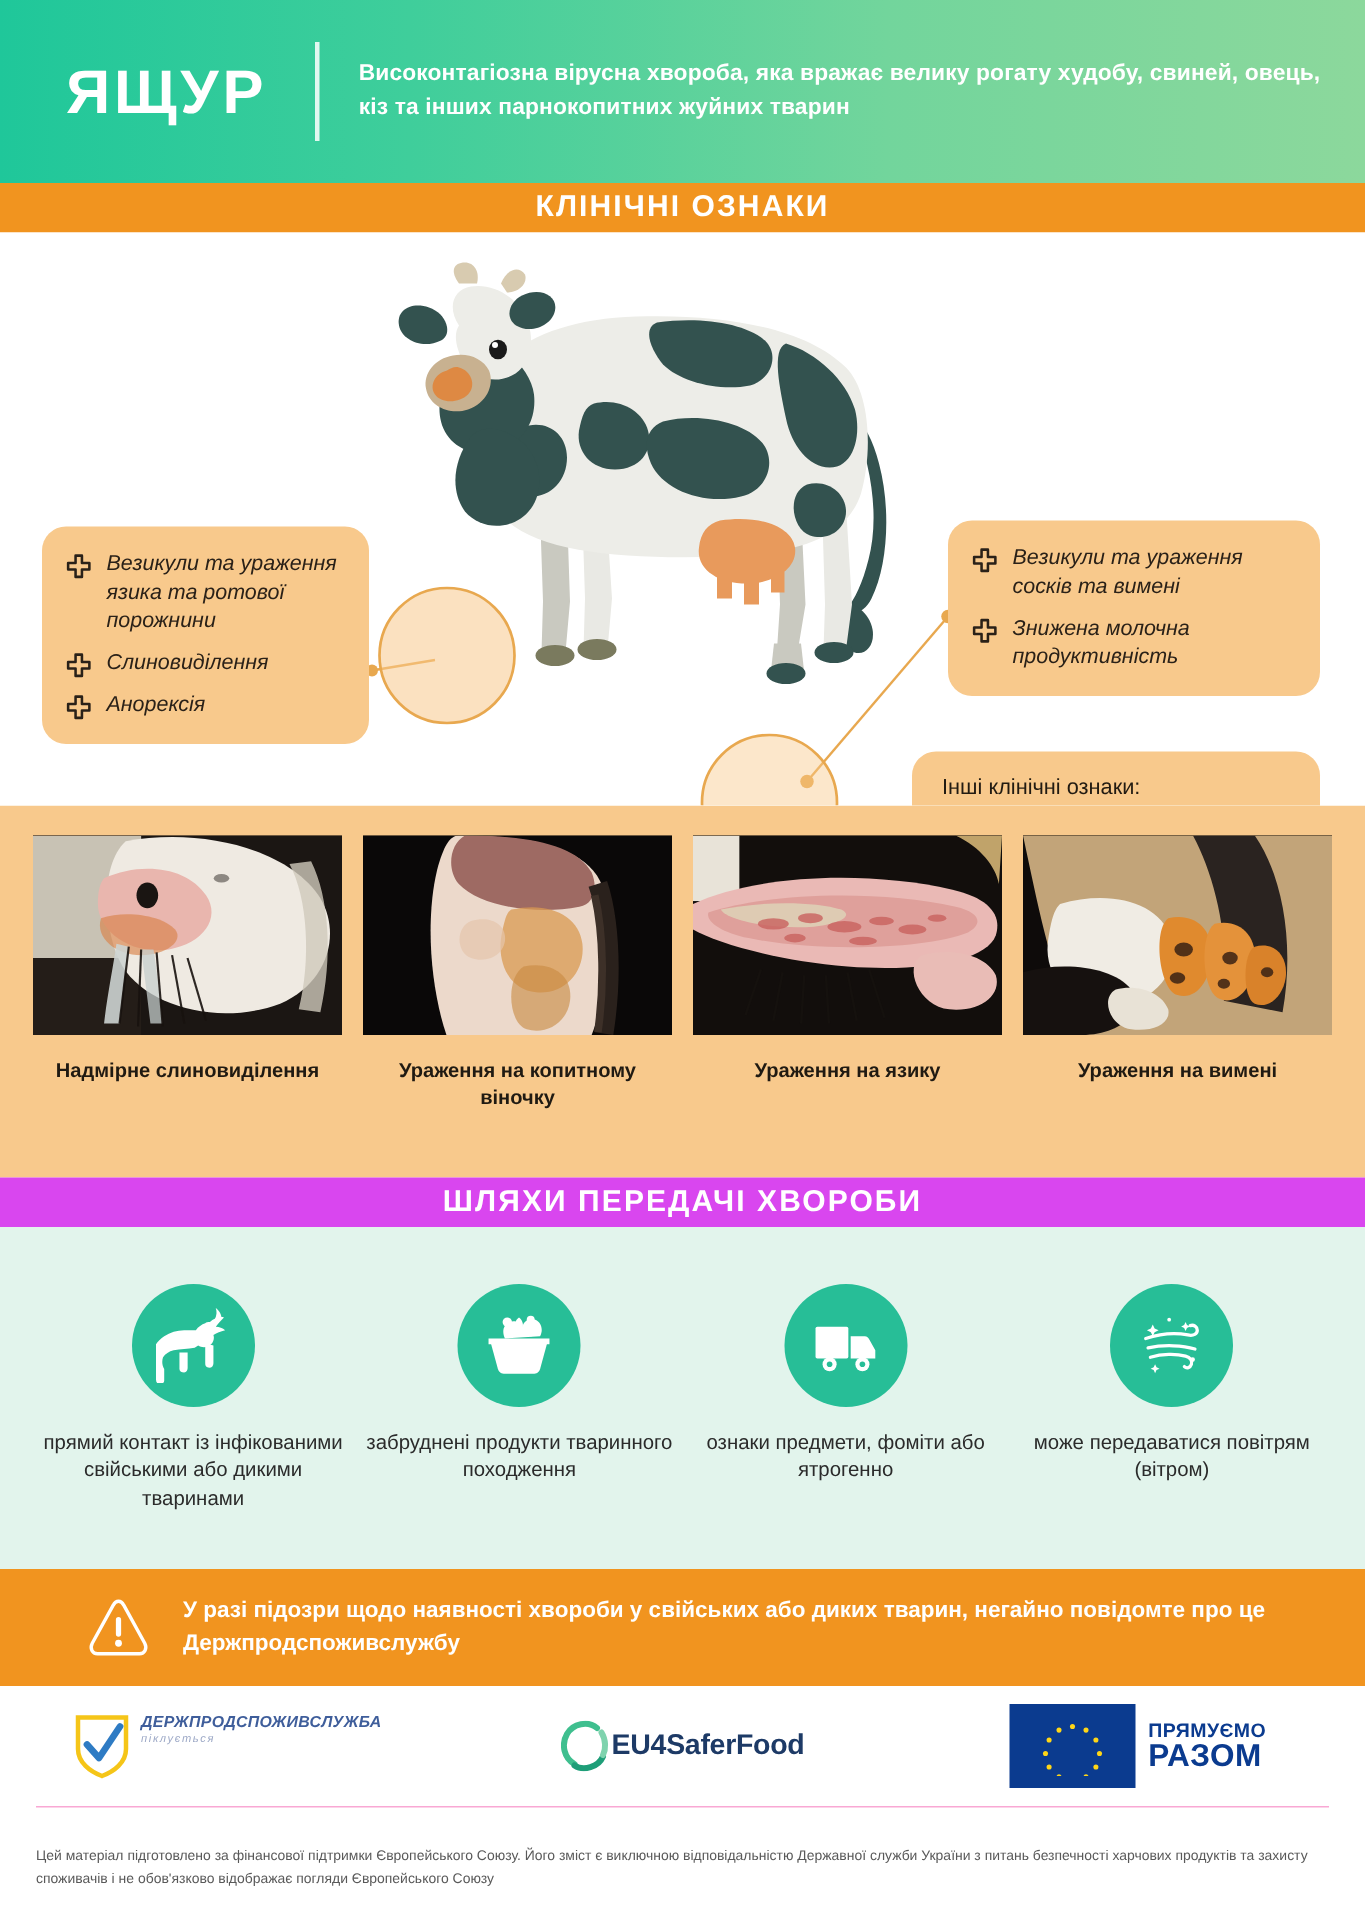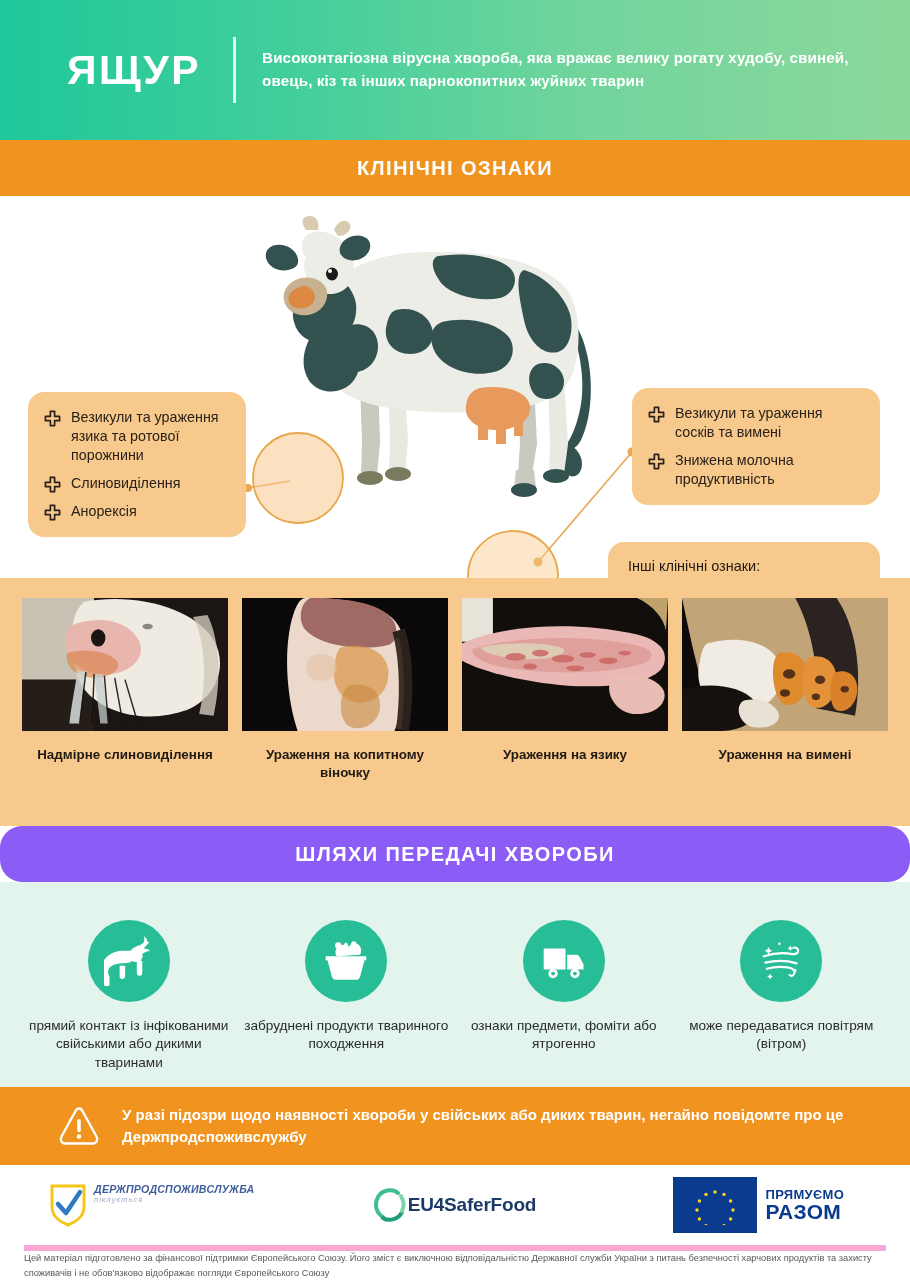--- a/index.html
+++ b/index.html
@@ -7,24 +7,24 @@
   body {
     font-family:"Liberation Sans", sans-serif;
     background:#ffffff;
     width:910px; height:1280px;
     overflow:hidden;
     position:relative;
   }
 
   
   .header {
-    height:140px;
+    height:122px;
     background:linear-gradient(90deg,#1FC79A 0%, #3FCE9B 30%, #72D59C 65%, #8CD89C 100%);
     display:flex; align-items:center;
-    padding:0 28px 0 67px;
+    padding:0 28px 0 44px;
   }
   .header-title {
     color:#ffffff;
     font-size:41px;
     font-weight:bold;
     letter-spacing:2.5px;
     white-space:nowrap;
     line-height:1;
   }
   .header-divider {
@@ -37,29 +37,29 @@
   .header-sub {
     color:#ffffff;
     font-size:15.2px;
     font-weight:bold;
     line-height:1.5;
     letter-spacing:.1px;
   }
 
   
   .band {
-    height:56px;
+    height:33px;
     display:flex; align-items:center; justify-content:center;
     color:#ffffff;
     font-size:20px;
     font-weight:bold;
     letter-spacing:1.4px;
   }
   .band-orange { background:#F1941F; }
-  .band-teal { background:#8b5cf6;border-radius:22px; }
+  .band-teal { background:#d946ef; }
 
   
   .clinical {
     position:relative;
     height:382px;
     background:#ffffff;
     overflow:hidden;
   }
   .conn-svg { position:absolute; left:0; top:0; width:910px; height:382px; }
 
@@ -92,20 +92,21 @@
     align-items:flex-start;
     gap:10px;
     margin-bottom:9px;
   }
   .sign-row:last-child { margin-bottom:0; }
   .cross-icon { flex:0 0 auto; width:17px; height:17px; margin-top:2px; }
   .sign-text {
     font-size:14.3px;
     color:#2a2118;
     line-height:1.33;
+    font-style:italic;
   }
 
   
   .photos {
     background:#F8C98C;
     height:248px;
     display:flex;
     padding:20px 22px 0 22px;
     gap:14px;
   }
@@ -123,21 +124,21 @@
     text-align:center;
     font-size:13.4px;
     font-weight:bold;
     color:#201a12;
     line-height:1.33;
   }
 
   
   .transmission {
     background:#E2F4EC;
-    height:205px;
+    height:228px;
     display:flex;
     padding:38px 20px 0 20px;
   }
   .tcell { flex:1; display:flex; flex-direction:column; align-items:center; }
   .tcircle {
     width:82px; height:82px;
     border-radius:50%;
     background:#27BE97;
     display:flex; align-items:center; justify-content:center;
   }
@@ -187,23 +188,23 @@
   .eu-flag {
     width:84px; height:56px; background:#0B3B8F;
     display:flex; align-items:center; justify-content:center;
   }
   .eu-together { line-height:1.02; }
   .eu-together .l1 { font-size:13px; font-weight:bold; color:#0B3B8F; letter-spacing:.3px; }
   .eu-together .l2 { font-size:21px; font-weight:bold; color:#0B3B8F; letter-spacing:.3px; }
 
   
   .disclaimer-wrap {
-    border-top:6px solid #f9a8d4;
+    border-top:1px solid #f9a8d4;
     margin:0 24px;
-    padding-top:0;
+    padding-top:25px;
   }
   .disclaimer {
     font-size:9.3px;
     color:#595959;
     line-height:1.62;
   }
 </style>
 </head>
 <body>
 

